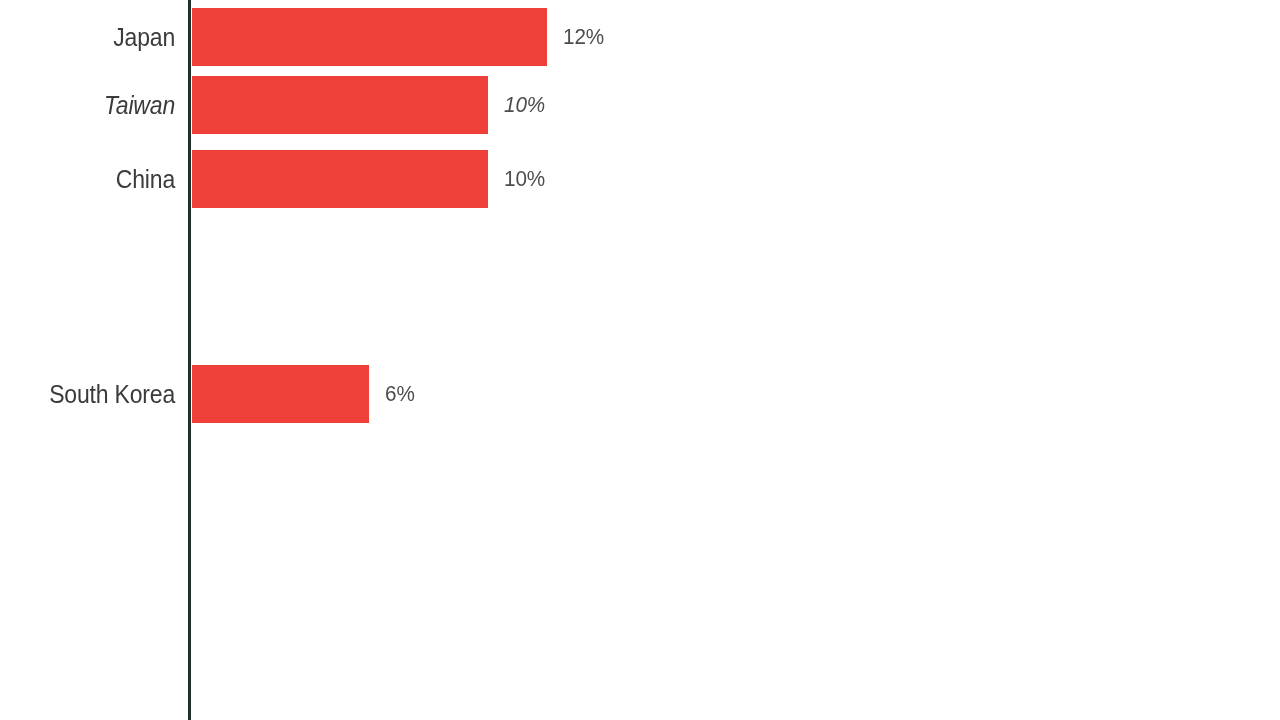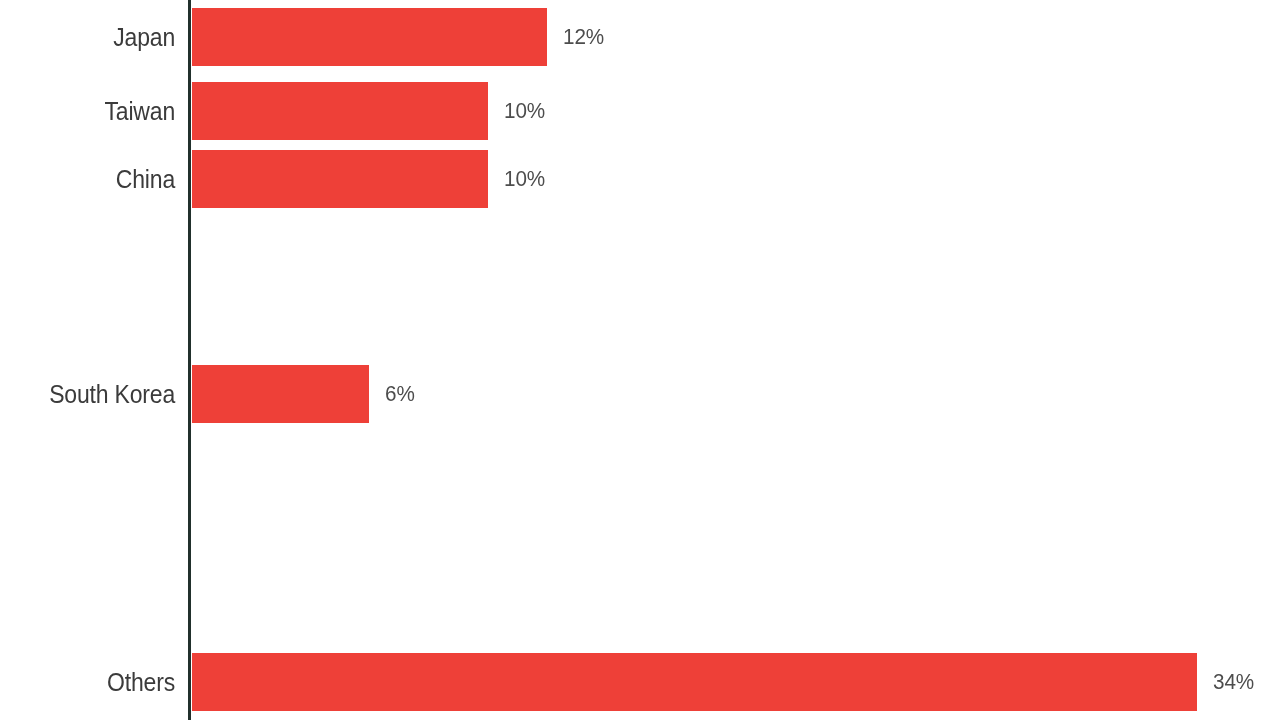--- a/index.html
+++ b/index.html
@@ -83,21 +83,21 @@
 <div id="chart-root" style="background: rgb(255, 255, 255);">
 
   <div id="axis-line" style="background: rgb(33, 48, 44);"></div>
 
   <div class="bar-row" style="top:8px;">
     <div class="cat-label" style="color: rgb(59, 59, 59);">Japan</div>
     <div class="bar" style="width: 354.706px; background: rgb(238, 64, 56);"></div>
     <div class="value-label" style="left: 562.706px; color: rgb(77, 77, 77);">12%</div>
   </div>
 
-  <div class="bar-row" style="top:82px;">
+  <div class="bar-row" style="top:76px;font-style:italic;">
     <div class="cat-label" style="color: rgb(59, 59, 59);">Taiwan</div>
     <div class="bar" style="width: 295.588px; background: rgb(238, 64, 56);"></div>
     <div class="value-label" style="left: 503.588px; color: rgb(77, 77, 77);">10%</div>
   </div>
 
   <div class="bar-row" style="top:150px;">
     <div class="cat-label" style="color: rgb(59, 59, 59);">China</div>
     <div class="bar" style="width: 295.588px; background: rgb(238, 64, 56);"></div>
     <div class="value-label" style="left: 503.588px; color: rgb(77, 77, 77);">10%</div>
   </div>
@@ -106,19 +106,14 @@
 
   <div class="bar-row" style="top:365px;">
     <div class="cat-label" style="color: rgb(59, 59, 59);">South Korea</div>
     <div class="bar" style="width: 177.353px; background: rgb(238, 64, 56);"></div>
     <div class="value-label" style="left: 385.353px; color: rgb(77, 77, 77);">6%</div>
   </div>
 
 
 
 
-  <div class="bar-row" style="top:653px;">
-    <div class="cat-label" style="color: rgb(59, 59, 59);">Others</div>
-    <div class="bar" style="width: 1005px; background: rgb(238, 64, 56);"></div>
-    <div class="value-label" style="left: 1213px; color: rgb(77, 77, 77);">34%</div>
-  </div>
 
 </div>
 
 </body></html>

